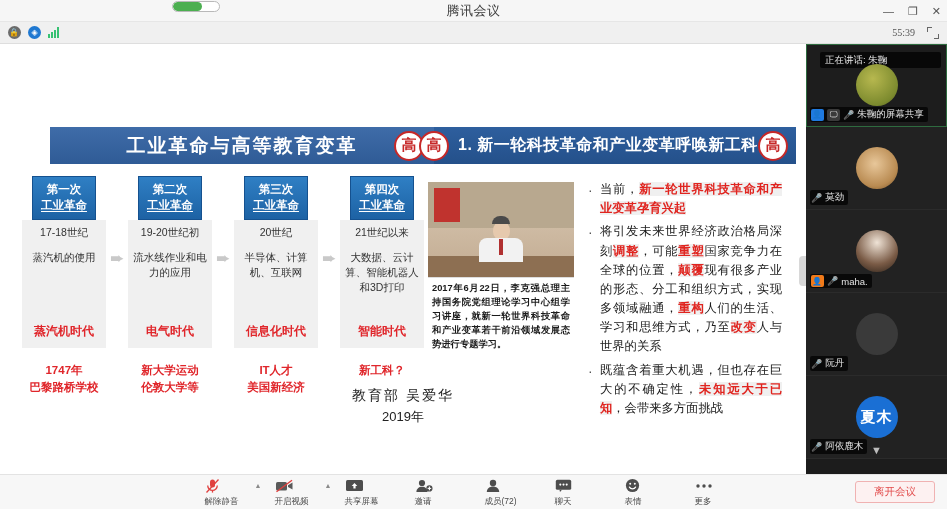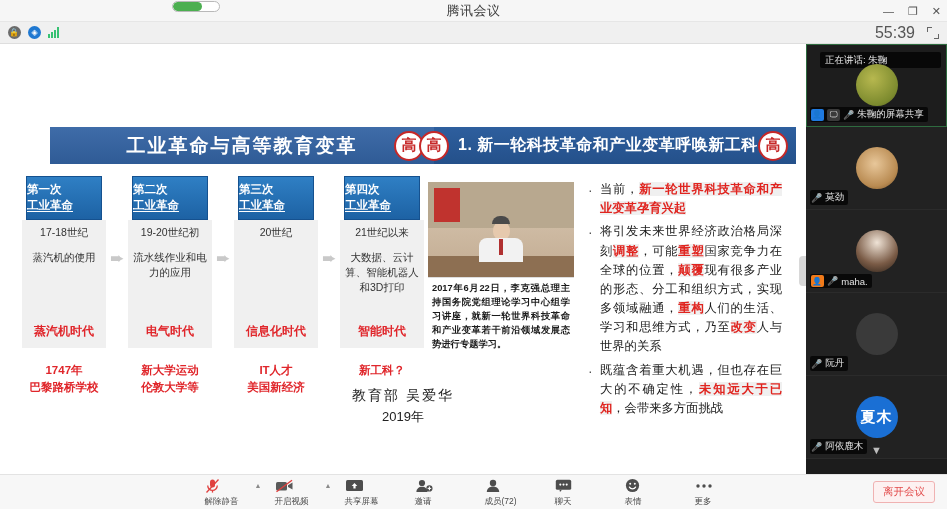--- a/index.html
+++ b/index.html
@@ -30,21 +30,21 @@
     display: flex; align-items: center; padding: 0 8px; position: relative;
   }
   .ib-icon { width: 13px; height: 13px; border-radius: 50%; margin-right: 7px; display:flex; align-items:center; justify-content:center; font-size:8px; color:#fff; }
   .ib-icon.lock { background: #6b6b6b; }
   .ib-icon.shield { background: #1f78d1; }
   .bars { display: flex; align-items: flex-end; gap: 1px; height: 11px; }
   .bars i { width: 2px; background: #37c172; display: block; }
   .bars i:nth-child(1){height:4px}.bars i:nth-child(2){height:6px}
   .bars i:nth-child(3){height:8px}.bars i:nth-child(4){height:11px}
   .ib-right { position: absolute; right: 8px; display: flex; align-items: center; gap: 12px; }
-  .timer { font-size: 16px; color: #555; }
+  .timer { font-size: 10px; color: #555; font-family: Liberation Serif, serif; }
   .fs-icon { width: 12px; height: 12px; position: relative; }
   .fs-icon::before, .fs-icon::after { content:""; position:absolute; width:4px; height:4px; border:1.2px solid #666; }
   .fs-icon::before { left:0; top:0; border-right:none; border-bottom:none; }
   .fs-icon::after { right:0; bottom:0; border-left:none; border-top:none; }
 
   
   .stage { position: absolute; left: 0; top: 44px; width: 806px; height: 430px; background: #ffffff; }
 
   .slide-title { position: absolute; left: 32px; top: 14px; font-size: 21px; font-weight: bold; color: #3a3a3a; letter-spacing: 1px; }
 
@@ -69,22 +69,22 @@
   .seal.s1 { position: absolute; right: 10px; }
   .seal.s2 { position: absolute; left: -15px; }
   .seal.s3 { position: absolute; right: 8px; }
 
   .slide-body { display: flex; height: 268px; padding: 12px 6px 0 6px; position: relative; }
 
   
   .steps { display: flex; align-items: flex-start; flex: 0 0 406px; padding-left: 4px; }
   .step { width: 88px; display: flex; flex-direction: column; align-items: center; }
   .step-head {
-    width: 76px; background: linear-gradient(#2f7fc4,#1d62a4); color: #fff;
-    padding: 5px 0 6px; font-size: 11.5px; font-weight: bold; line-height: 1.35;
+    width: 64px; background: linear-gradient(#2f7fc4,#1d62a4); color: #fff;
+    text-align: center; padding: 5px 0 6px; font-size: 11.5px; font-weight: bold; line-height: 1.35;
     border: 1px solid #15518f;
   }
   .step-head u { text-underline-offset: 2px; }
   .step-body { width: 84px; background: #f0f0f0; padding: 6px 3px 8px; text-align: center; min-height: 128px;
                display:flex; flex-direction:column; align-items:center; }
   .era { font-size: 10.5px; color: #333; margin-bottom: 10px; }
   .desc { font-size: 10.5px; color: #333; line-height: 1.45; margin-bottom: 12px; }
   .age { font-size: 12px; color: #e0262b; font-weight: bold; margin-top: auto; }
   .step-foot { font-size: 11.5px; color: #e0262b; font-weight: bold; text-align: center; line-height: 1.5; margin-top: 14px; }
   .arrow { width: 18px; display: flex; align-items: center; justify-content: center; padding-top: 72px; color: #c9c9c9; font-size: 17px; }
@@ -152,21 +152,21 @@
   .rail-caret { position: absolute; left: 50%; transform: translateX(-50%); bottom: 2px; color: #bdbdbd; font-size: 11px; }
 
   
   .toolbar { position: absolute; left: 0; bottom: 0; width: 947px; height: 35px; background: #f7f7f7; border-top: 1px solid #e3e3e3; }
   .tools { position: absolute; left: 50%; transform: translateX(-50%); top: 0; height: 35px; display: flex; align-items: center; gap: 22px; }
   .tool { width: 48px; display: flex; flex-direction: column; align-items: flex-start; justify-content: center; cursor: default; position: relative; }
   .tool .gi { height: 16px; display: flex; align-items: center; justify-content: center; }
   .tool .lb { font-size: 8.5px; color: #4a4a4a; margin-top: 2px; white-space: nowrap; }
   .caret { position: absolute; font-size: 7px; color: #8a8a8a; top: 4px; }
   .leave {
-    position: absolute; right: 12px; top: 6px; width: 62px; height: 22px;
+    position: absolute; right: 12px; top: 6px; width: 80px; height: 22px;
     border: 1px solid #f0b2b2; background: #fdf1f1; color: #e24b4b;
     font-size: 10.5px; display: flex; align-items: center; justify-content: center; border-radius: 3px; cursor: pointer;
   }
   svg { display: block; }
 </style>
 </head>
 <body>
 
 <div class="app">
 
@@ -249,20 +249,21 @@
           </div>
           <div class="arrow">➨</div>
 
           <div class="step">
             <div class="step-head">
               <div>第三次</div>
               <u>工业革命</u>
             </div>
             <div class="step-body">
               <div class="era">20世纪</div>
+              <div class="desc">半导体、计算机、互联网</div>
               <div class="age">信息化时代</div>
             </div>
             <div class="step-foot">
               <div>IT人才</div>
               <div>美国新经济</div>
             </div>
           </div>
           <div class="arrow">➨</div>
 
           <div class="step">

